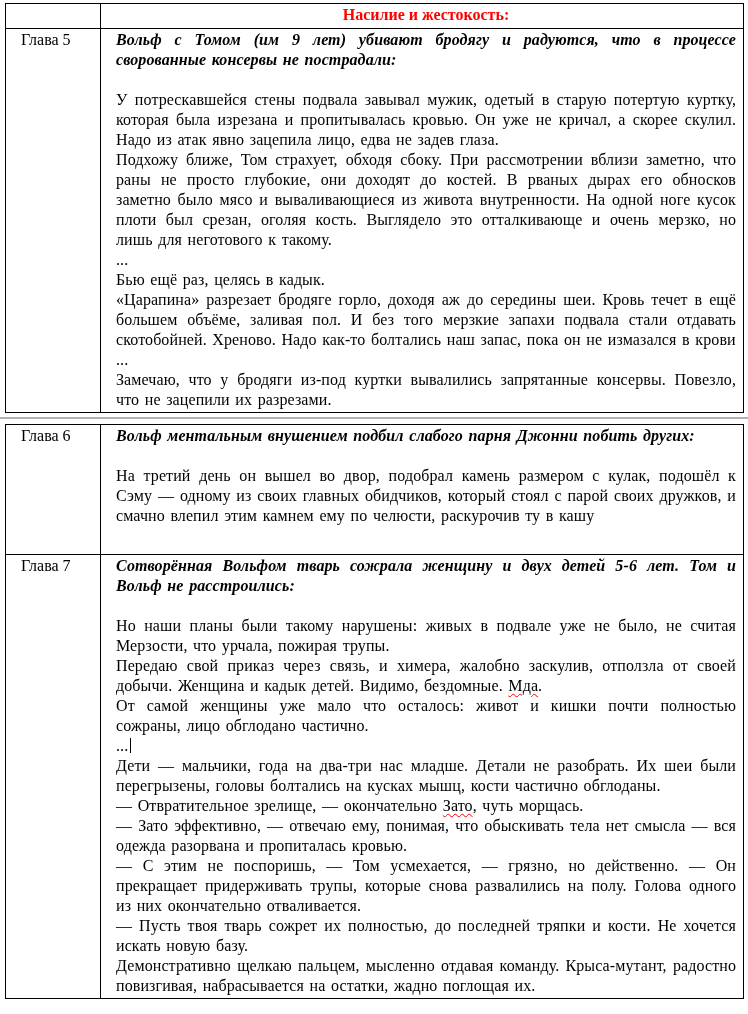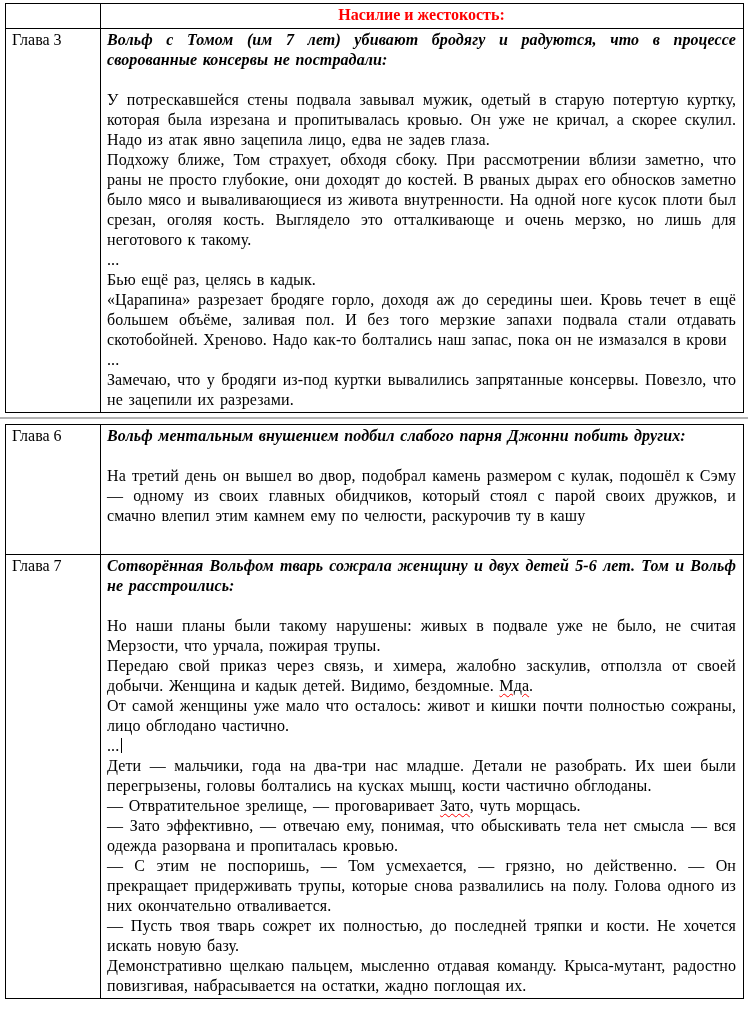--- a/index.html
+++ b/index.html
@@ -16,21 +16,21 @@
     background: #ffffff;
   }
   table.doc {
     border-collapse: collapse;
     width: 738px;
     table-layout: fixed;
   }
   table.doc td {
     border: 1px solid #000000;
     vertical-align: top;
-    padding: 1px 7px 2px 6px;
+    padding: 1px 7px 2px 15px;
     font-size: 16px;
     line-height: 20px;
     color: #000000;
     margin-top: 40px;
   }
   col.c-chapter { width: 95px; }
   col.c-content { width: 643px; }
   tr.header-row td { height: 21px; }
   td.title-cell {
     text-align: center;
@@ -80,23 +80,23 @@
     <colgroup>
         <col class="c-chapter">
         <col class="c-content">
       </colgroup>
     <tbody>
       <tr class="header-row">
         <td class="chapter-cell"></td>
         <td class="title-cell" style="color:#ff0000;">Насилие и жестокость:</td>
       </tr>
       <tr>
-        <td class="chapter-cell">Глава 3</td>
+        <td class="chapter-cell">Глава 5</td>
         <td class="content-cell">
-          <p class="summary">Вольф с Томом (им 7 лет) убивают бродягу и радуются, что в процессе сворованные консервы не пострадали:</p>
+          <p class="summary">Вольф с Томом (им 9 лет) убивают бродягу и радуются, что в процессе сворованные консервы не пострадали:</p>
           <p class="blank"></p>
           <p>У потрескавшейся стены подвала завывал мужик, одетый в старую потертую куртку, которая была изрезана и пропитывалась кровью. Он уже не кричал, а скорее скулил. Надо из атак явно зацепила лицо, едва не задев глаза.</p>
           <p>Подхожу ближе, Том страхует, обходя сбоку. При рассмотрении вблизи заметно, что раны не просто глубокие, они доходят до костей. В рваных дырах его обносков заметно было мясо и вываливающиеся из живота внутренности. На одной ноге кусок плоти был срезан, оголяя кость. Выглядело это отталкивающе и очень мерзко, но лишь для неготового к такому.</p>
           <p>...</p>
           <p>Бью ещё раз, целясь в кадык.</p>
           <p>«Царапина» разрезает бродяге горло, доходя аж до середины шеи. Кровь течет в ещё большем объёме, заливая пол. И без того мерзкие запахи подвала стали отдавать скотобойней. Хреново. Надо как-то болтались наш запас, пока он не измазался в крови</p>
           <p>...</p>
           <p>Замечаю, что у бродяги из-под куртки вывалились запрятанные консервы. Повезло, что не зацепили их разрезами.</p>
         </td>
       </tr>
@@ -122,21 +122,21 @@
       <tr>
         <td class="chapter-cell">Глава 7</td>
         <td class="content-cell">
           <p class="summary">Сотворённая Вольфом тварь сожрала женщину и двух детей 5-6 лет. Том и Вольф не расстроились:</p>
           <p class="blank"></p>
           <p>Но наши планы были такому нарушены: живых в подвале уже не было, не считая Мерзости, что урчала, пожирая трупы.</p>
           <p><span>Передаю свой приказ через связь, и химера, жалобно заскулив, отползла от своей добычи. Женщина и кадык детей. Видимо, бездомные. </span><span class="spell">Мда</span><span>.</span></p>
           <p>От самой женщины уже мало что осталось: живот и кишки почти полностью сожраны, лицо обглодано частично.</p>
           <p><span>...</span><span class="caret"></span></p>
           <p>Дети — мальчики, года на два-три нас младше. Детали не разобрать. Их шеи были перегрызены, головы болтались на кусках мышц, кости частично обглоданы.</p>
-          <p><span>— Отвратительное зрелище, — проговаривает </span><span class="spell">Зато</span><span>, чуть морщась.</span></p>
+          <p><span>— Отвратительное зрелище, — окончательно </span><span class="spell">Зато</span><span>, чуть морщась.</span></p>
           <p>— Зато эффективно, — отвечаю ему, понимая, что обыскивать тела нет смысла — вся одежда разорвана и пропиталась кровью.</p>
           <p>— С этим не поспоришь, — Том усмехается, — грязно, но действенно. — Он прекращает придерживать трупы, которые снова развалились на полу. Голова одного из них окончательно отваливается.</p>
           <p>— Пусть твоя тварь сожрет их полностью, до последней тряпки и кости. Не хочется искать новую базу.</p>
           <p>Демонстративно щелкаю пальцем, мысленно отдавая команду. Крыса-мутант, радостно повизгивая, набрасывается на остатки, жадно поглощая их.</p>
         </td>
       </tr>
     </tbody>
   </table>
 
 </div>

